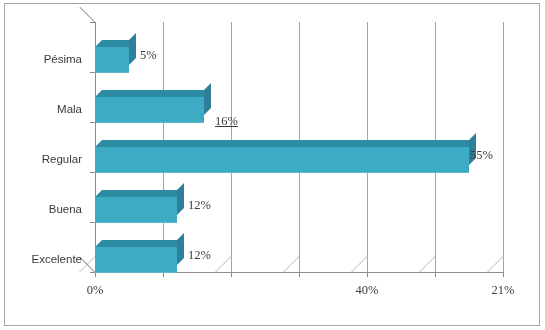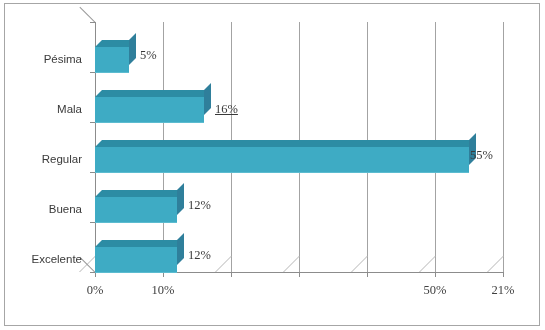--- a/index.html
+++ b/index.html
@@ -210,37 +210,36 @@
     <div class="val-tick" style="left:435px;"></div>
     <div class="val-tick" style="left:503px;"></div>
 
     <div class="cat-label" style="top:52px;">Pésima</div>
     <div class="cat-label" style="top:102px;">Mala</div>
     <div class="cat-label" style="top:152px;">Regular</div>
     <div class="cat-label" style="top:202px;">Buena</div>
     <div class="cat-label" style="top:252px;">Excelente</div>
 
     <div class="val-label" style="left:95px;">0%</div>
-    <div class="val-label" style="left:163px;">10%</div>
-    <div class="val-label" style="left:435px;">50%</div>
+    <div class="val-label" style="left:367px;">40%</div>
     <div class="val-label" style="left:503px;">21%</div>
 
     <div class="bar" style="left:95px; top:40px; width:34px;">
       <div class="top"></div>
       <div class="side"></div>
       <div class="front"></div>
     </div>
     <div class="bar-value" style="left:140px; top:48px;">5%</div>
 
     <div class="bar" style="left:95px; top:90px; width:109px;">
       <div class="top"></div>
       <div class="side"></div>
       <div class="front"></div>
     </div>
-    <div class="bar-value" style="left:215px; top:102px;text-decoration:underline;">16%</div>
+    <div class="bar-value" style="left:215px; top:114px;text-decoration:underline;">16%</div>
 
     <div class="bar" style="left:95px; top:140px; width:374px;">
       <div class="top"></div>
       <div class="side"></div>
       <div class="front"></div>
     </div>
     <div class="bar-value" style="left:470px; top:148px;">55%</div>
 
     <div class="bar" style="left:95px; top:190px; width:82px;">
       <div class="top"></div>

